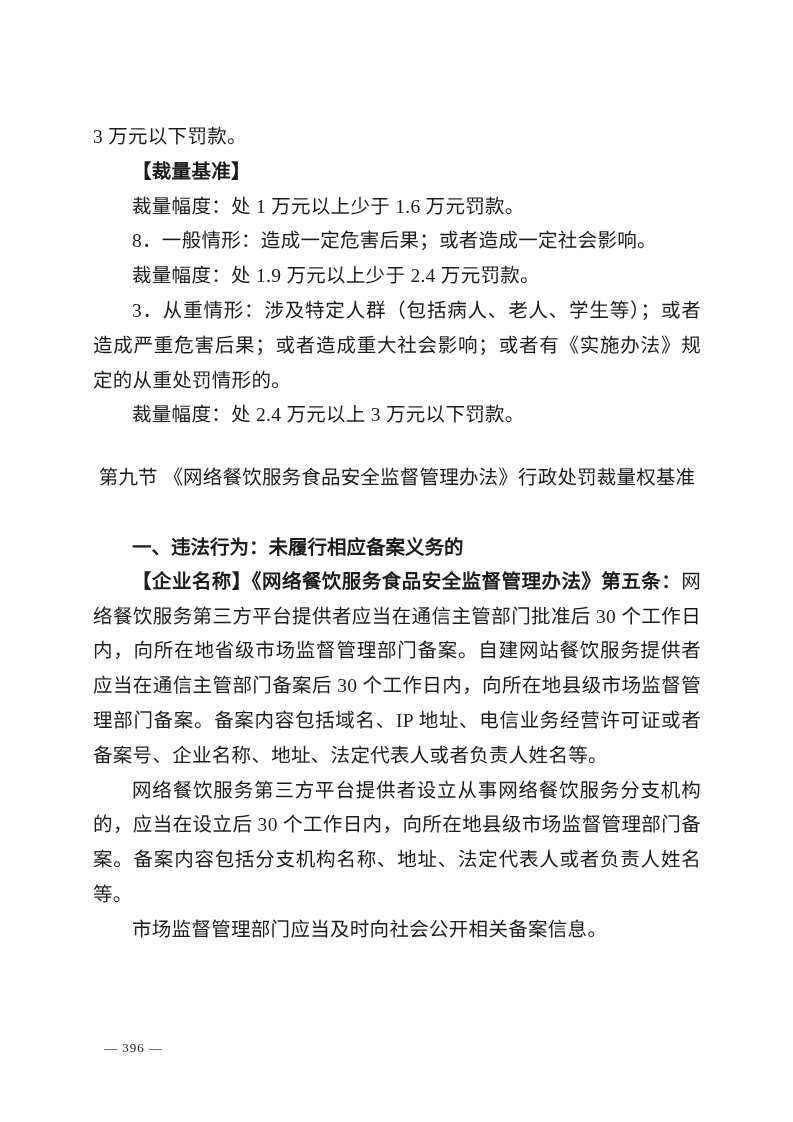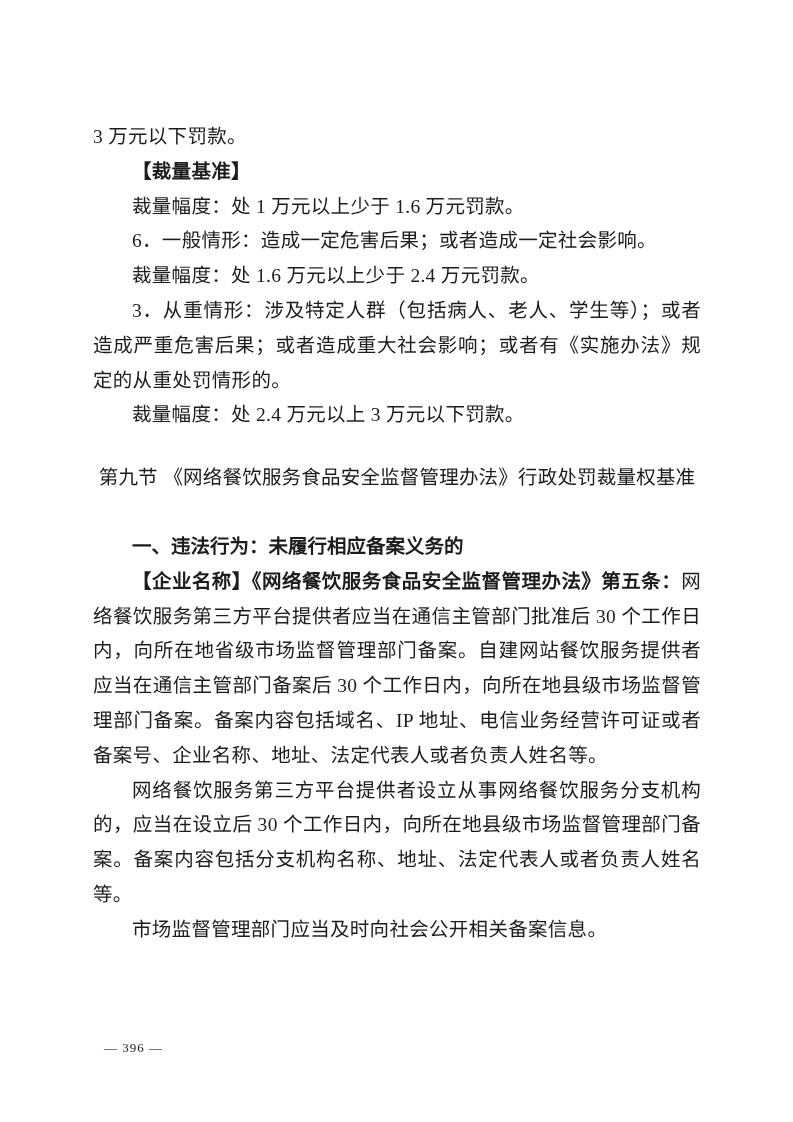--- a/index.html
+++ b/index.html
@@ -42,21 +42,21 @@
     margin: 27px 0 35px 0;
     font-family: "Liberation Sans", "DejaVu Sans", sans-serif;
     font-weight: normal;
     font-size: 19.5px;
     line-height: 34.8px;
     text-align: center;
     letter-spacing: 0.2px;
   }
   .violation-heading {
     margin: 0;
-    font-family: Liberation Serif, serif;
+    font-family: Liberation Sans, sans-serif;
     font-weight: bold;
     font-size: 19.5px;
     line-height: 34.8px;
     text-indent: 2em;
     text-align: left;
   }
   .page-footer {
     position: absolute;
     left: 96px;
     top: 1033px;
@@ -72,22 +72,22 @@
 
 <div class="page">
   <div class="content">
 
     <p class="body-p">3 万元以下罚款。</p>
 
     <p class="body-p indent bold">【裁量基准】</p>
 
     <p class="body-p indent">裁量幅度：处 1 万元以上少于 1.6 万元罚款。</p>
 
-    <p class="body-p indent">6．一般情形：造成一定危害后果；或者造成一定社会影响。</p>
-    <p class="body-p indent">裁量幅度：处 1.6 万元以上少于 2.4 万元罚款。</p>
+    <p class="body-p indent">8．一般情形：造成一定危害后果；或者造成一定社会影响。</p>
+    <p class="body-p indent">裁量幅度：处 1.9 万元以上少于 2.4 万元罚款。</p>
 
     <p class="body-p indent">3．从重情形：涉及特定人群（包括病人、老人、学生等）；或者造成严重危害后果；或者造成重大社会影响；或者有《实施办法》规定的从重处罚情形的。</p>
     <p class="body-p indent">裁量幅度：处 2.4 万元以上 3 万元以下罚款。</p>
 
     <h2 class="section-heading">第九节 《网络餐饮服务食品安全监督管理办法》行政处罚裁量权基准</h2>
 
     <h3 class="violation-heading">一、违法行为：未履行相应备案义务的</h3>
 
     <p class="body-p indent"><span class="bold">【企业名称】《网络餐饮服务食品安全监督管理办法》第五条：</span><span>网络餐饮服务第三方平台提供者应当在通信主管部门批准后 30 个工作日内，向所在地省级市场监督管理部门备案。自建网站餐饮服务提供者应当在通信主管部门备案后 30 个工作日内，向所在地县级市场监督管理部门备案。备案内容包括域名、IP 地址、电信业务经营许可证或者备案号、企业名称、地址、法定代表人或者负责人姓名等。</span></p>
 

